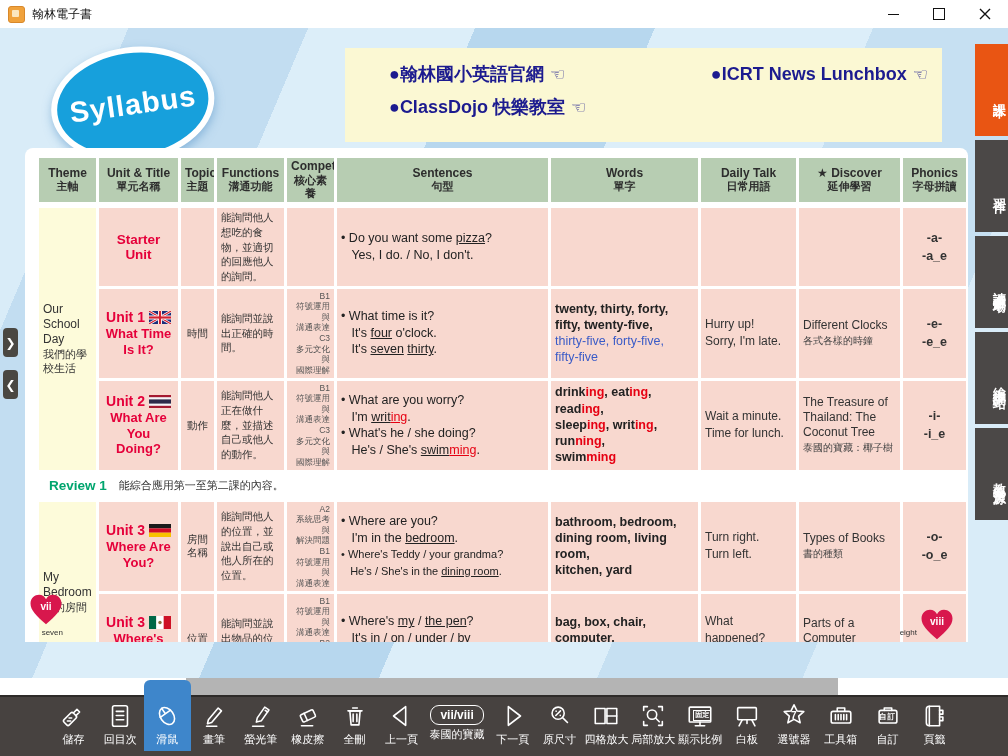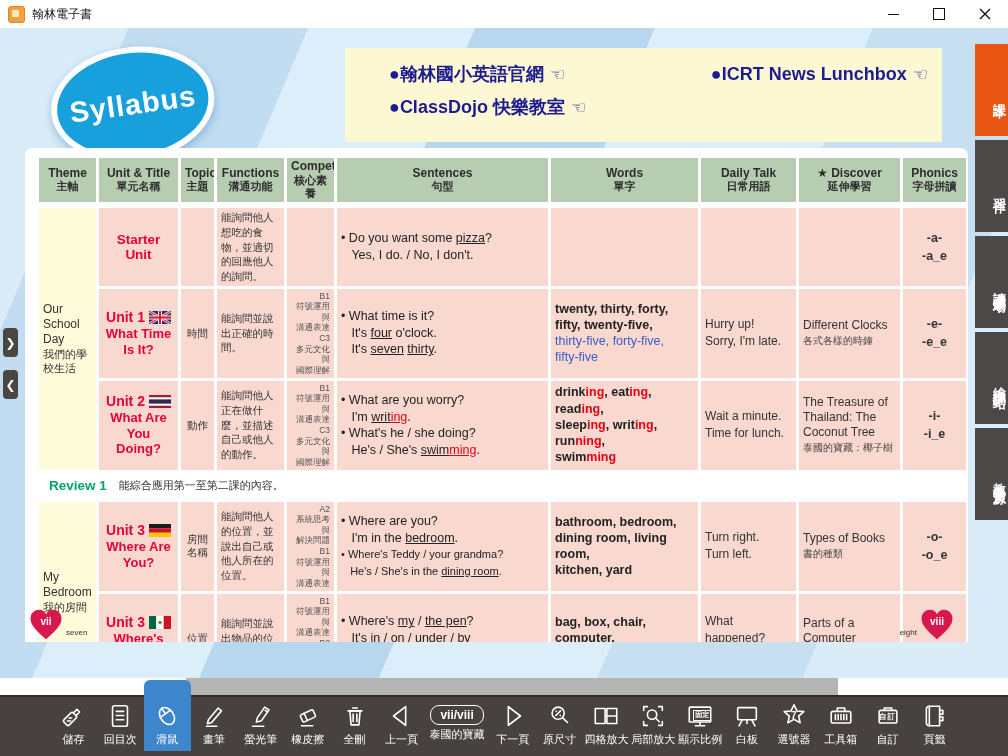--- a/index.html
+++ b/index.html
@@ -69,21 +69,21 @@
   .rich .r{color:#e60012;}
   .rich .b{font-weight:bold;}
   .rich .bl{color:#3a5bc7;}
   .rich .sm{font-size:11px;}
   .rich .zh{font-size:10px;color:#444;text-align:center;}
   .review-bar{height:26px;display:flex;align-items:center;gap:12px;padding-left:13px;}
   .review-label{font-size:13.5px;font-weight:bold;color:#00a56e;white-space:nowrap;}
   .review-desc{font-size:11px;color:#333;}
   
   .corner{position:absolute;bottom:2px;display:flex;align-items:flex-end;gap:3px;}
-  .corner.l{left:4px;} .corner.r{right:14px;}
+  .corner.l{left:4px;flex-direction:column;} .corner.r{right:14px;}
   .heart{position:relative;width:34px;height:31px;}
   .heart svg{width:34px;height:31px;display:block;}
   .heart span{position:absolute;left:0;top:7px;width:100%;text-align:center;color:#fff;font-size:10px;font-weight:bold;}
   .pg-word{font-size:8px;color:#333;padding-bottom:3px;}
   
   .drag-bar{position:absolute;left:186px;top:678px;width:652px;height:17px;background:#b4b4b4;}
   
   .toolbar{position:absolute;left:0;top:695px;width:1008px;height:61px;background:#474240;border-top:2px solid #2e2b29;
     display:flex;justify-content:space-between;align-items:flex-start;padding:0 50px;box-sizing:border-box;}
   .tool{width:48px;display:flex;flex-direction:column;align-items:center;gap:2px;padding-top:5px;cursor:pointer;}

